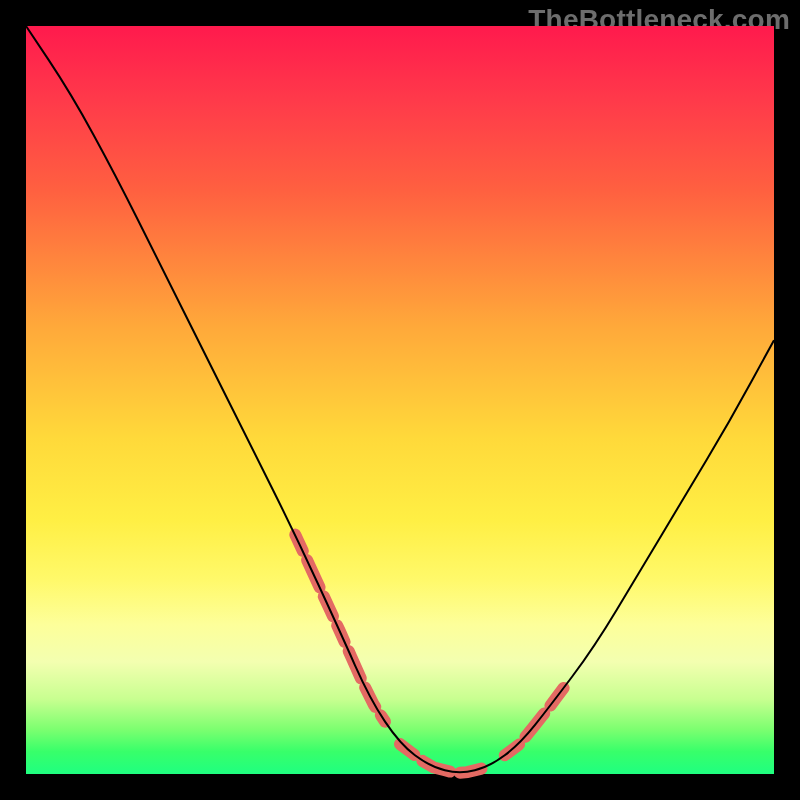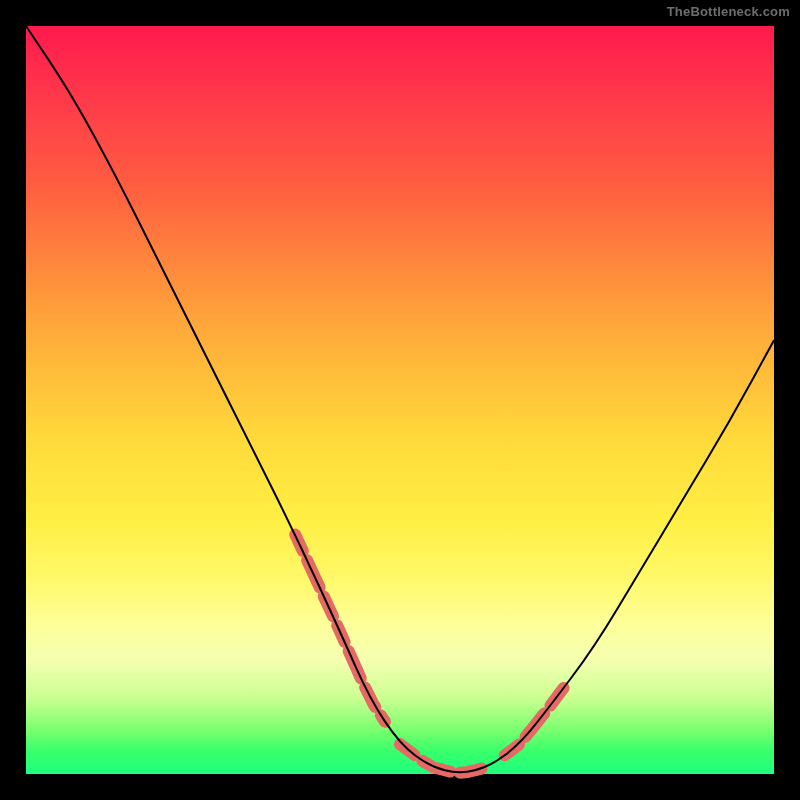--- a/index.html
+++ b/index.html
@@ -38,21 +38,21 @@
       #7dff70 94%,
       #38ff6a 97%,
       #1fff80 100%
     );
   }
   .watermark {
     position: absolute;
     top: 4px;
     right: 10px;
     font-family: Arial, Helvetica, sans-serif;
-    font-size: 13px;
+    font-size: 28px;
     font-weight: 600;
     color: #6d6d6d;
     letter-spacing: 0.2px;
     user-select: none;
   }
   svg.curve {
     position: absolute;
     left: 0;
     top: 0;
     width: 748px;

